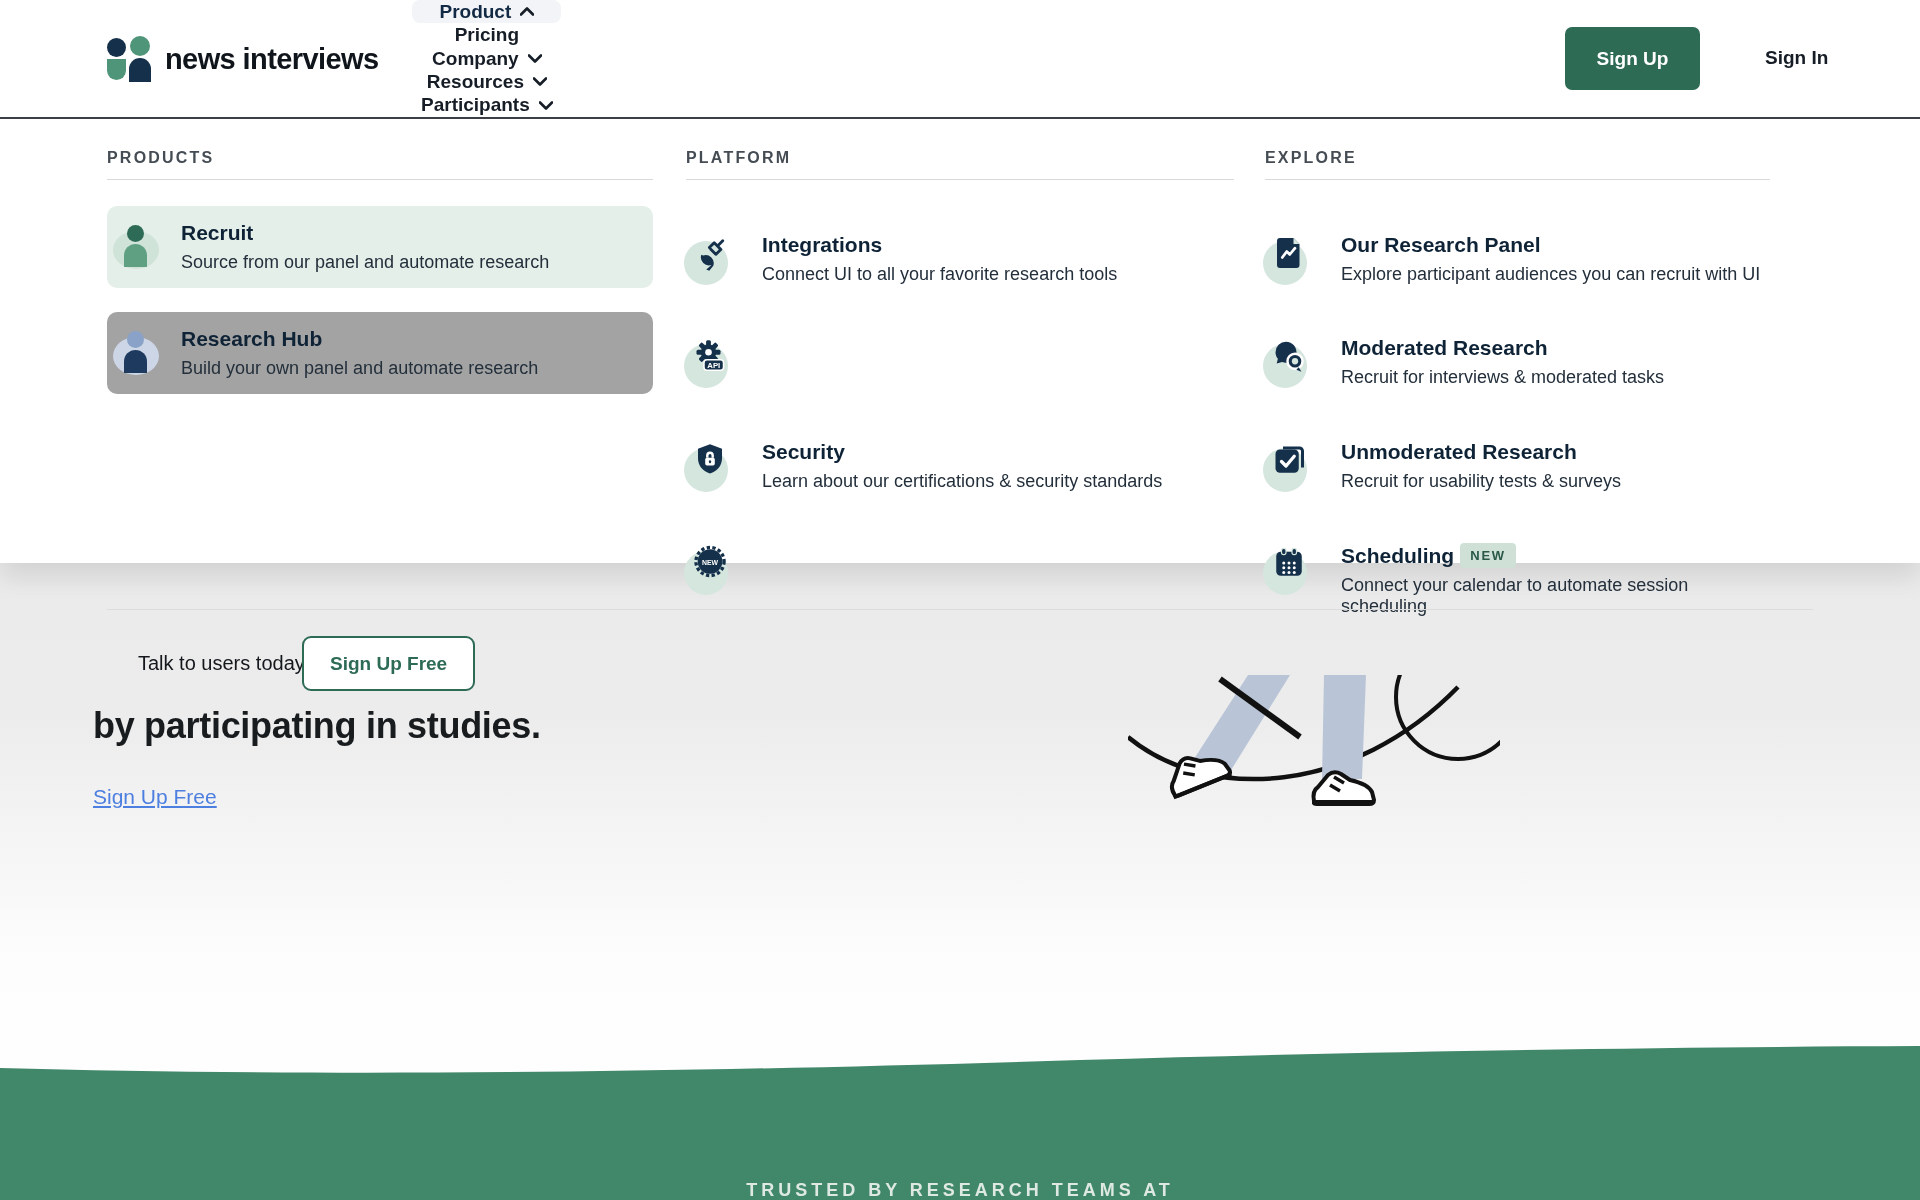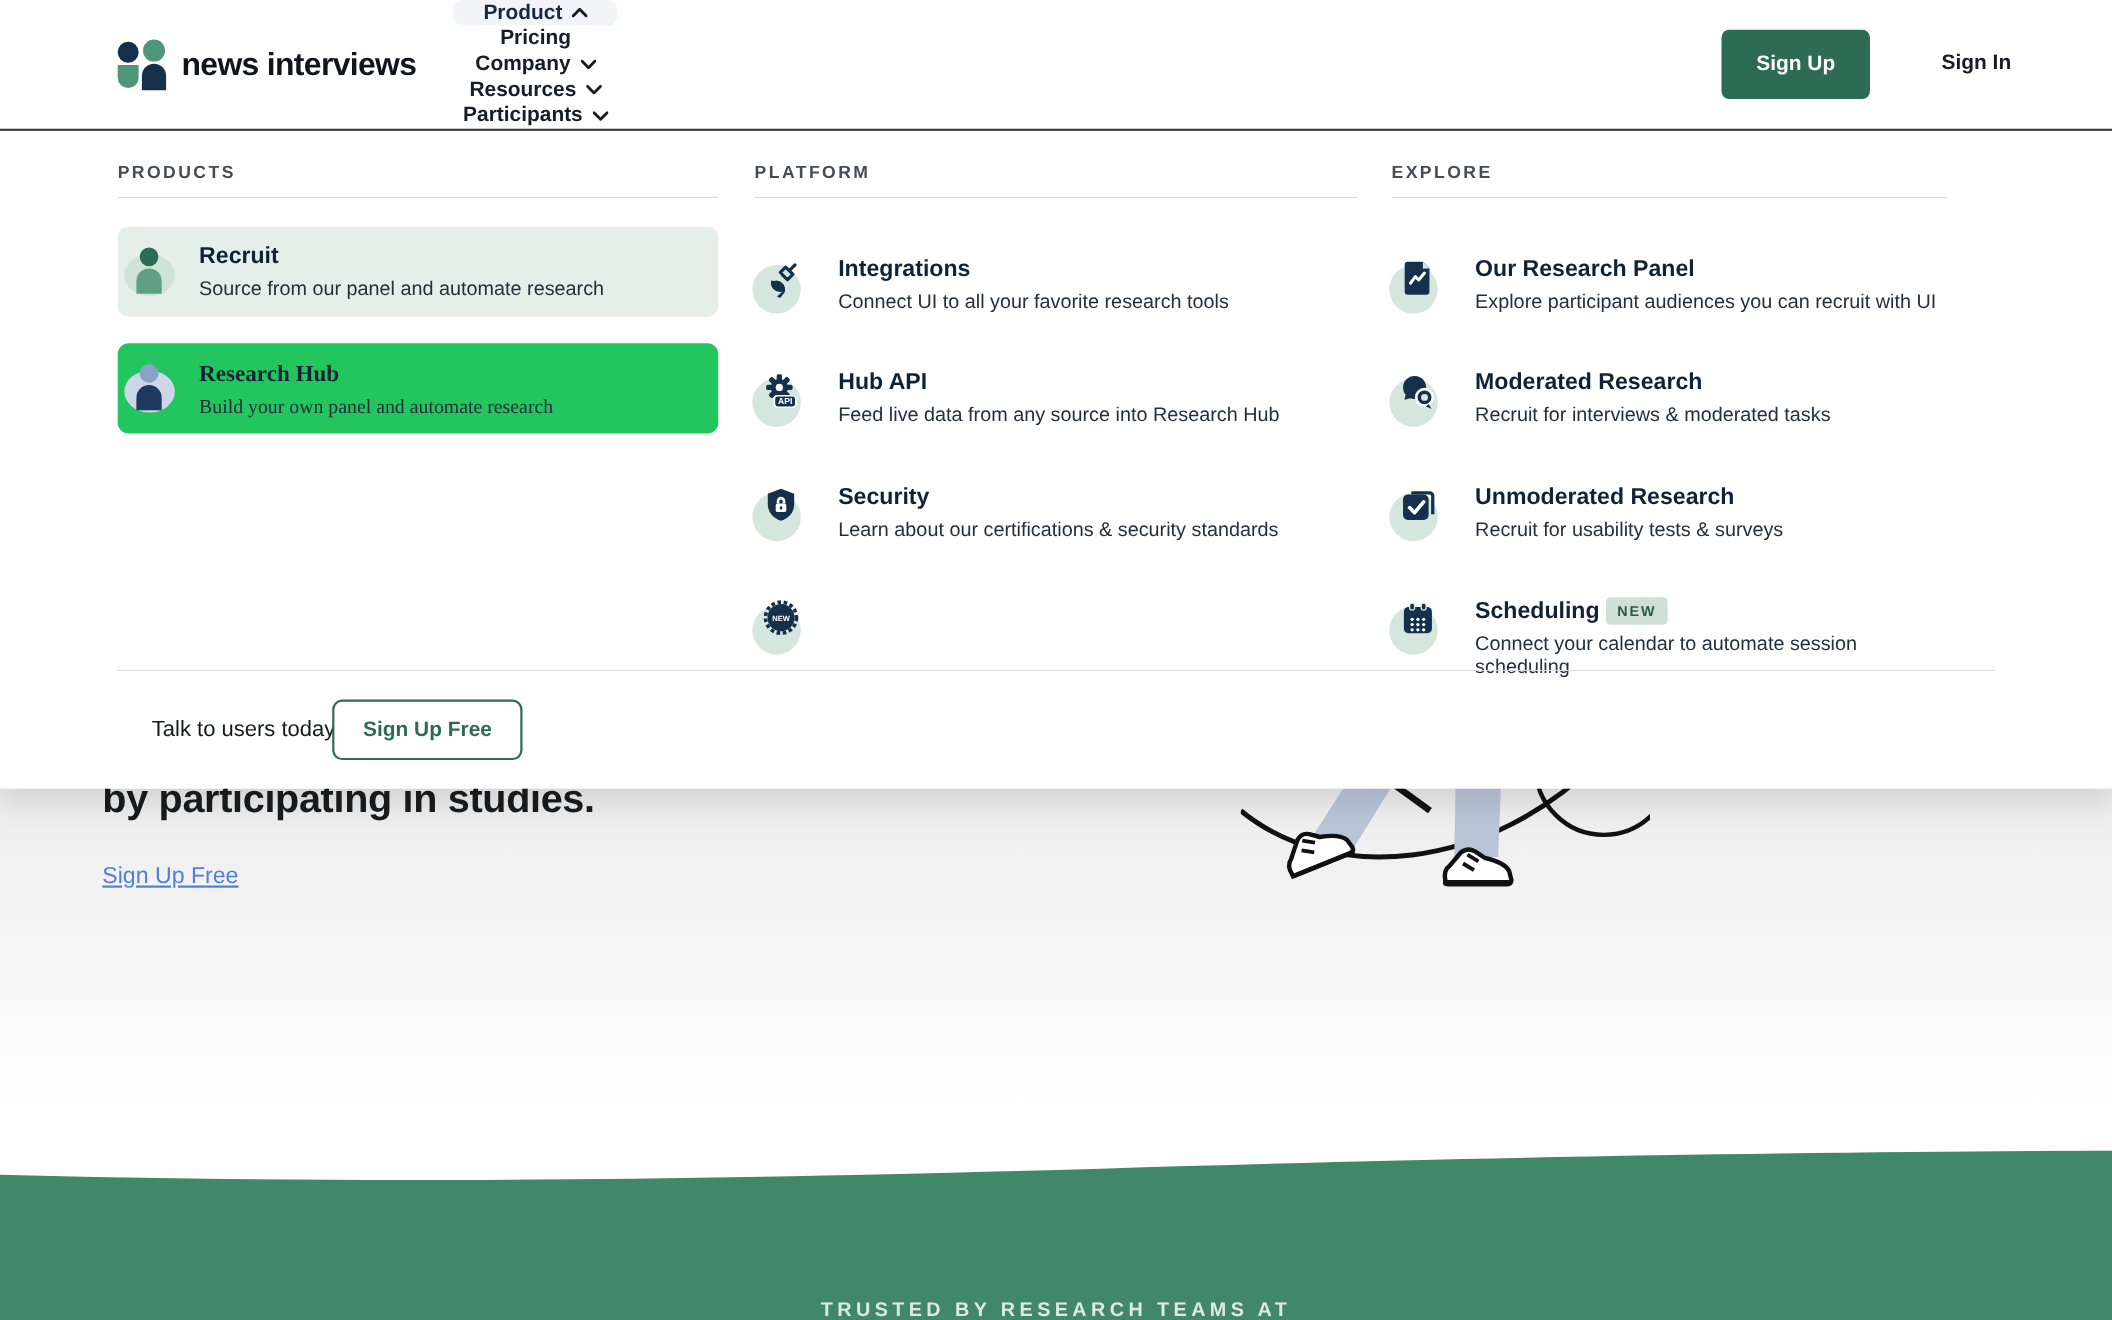--- a/index.html
+++ b/index.html
@@ -38,33 +38,33 @@
   .nav-item.active { background:#f2f4f7; color:#132a44; padding:0 27px; }
   .chev { width:14px; height:9px; }
   .chev polyline { fill:none; stroke:#161d26; stroke-width:2.6; stroke-linecap:round; stroke-linejoin:round; }
 
   .signup-btn { position:absolute; left:1565px; top:27px; width:135px; height:63px; background:#2e6b55;
                 color:#fff; font-size:19px; font-weight:600; border:none; border-radius:7px; cursor:pointer;
                 font-family:"Liberation Sans", sans-serif; }
   .signin { position:absolute; left:1733px; top:47px; font-size:19px; font-weight:600; color:#161d26; cursor:pointer;margin-left:32px; }
 
   
-  .panel { position:absolute; left:0; top:119px; width:1920px; height:598px; background:#fff; z-index:20;
+  .panel { position:absolute; left:0; top:119px; width:1920px; height:444px; background:#fff; z-index:20;
            box-shadow:0 14px 24px rgba(0,0,0,0.10); }
   .col { position:absolute; top:30px; }
   .col-products { left:107px; width:546px; }
   .col-platform { left:686px; width:548px; }
   .col-explore  { left:1265px; width:505px; }
   .col-head { font-size:16px; font-weight:600; letter-spacing:2.2px; color:#454c54; }
   .col-rule { margin-top:12px; border-bottom:1px solid #d9d9d9; }
 
   .prod-card { display:flex; align-items:center; gap:22px; height:82px; border-radius:10px;
                padding:0 8px; margin-top:24px; cursor:pointer; }
   .prod-card.green { background:#e4efe9; margin-top:26px; }
-  .prod-card.blue  { background:#22c55e;font-family:Liberation Serif, serif; }
+  .prod-card.blue  { background:#a3a3a3; }
   .person { position:relative; width:44px; height:44px; flex:0 0 44px; }
   .person .blob { position:absolute; left:-2px; top:6px; width:46px; height:38px; border-radius:50%; }
   .person .head { position:absolute; left:12px; top:0; width:17px; height:17px; border-radius:50%; }
   .person .body { position:absolute; left:9px; top:19px; width:23px; height:23px; border-radius:12px 12px 0 0; }
   .person.green .blob { background:#cfe3d8; } .person.green .head { background:#2e6b57; } .person.green .body { background:#5fa083; }
   .person.blue  .blob { background:#ccd6e6; } .person.blue  .head { background:#8aa2c8; } .person.blue  .body { background:#1e3a5e; }
 
   .card-title, .row-title { font-size:21px; font-weight:700; color:#0f2337; }
   .card-desc,  .row-desc  { font-size:18px; color:#232f3b; margin-top:7px; }
 
@@ -226,24 +226,20 @@
                 <rect x="-1.6" y="4" width="3.2" height="4" rx="1" transform="rotate(45)"></rect>
                 <rect x="-8" y="-1.6" width="4" height="3.2" rx="1" transform="rotate(45)"></rect>
                 <rect x="4" y="-1.6" width="4" height="3.2" rx="1" transform="rotate(45)"></rect>
               </g>
             </g>
             <circle cx="11" cy="9.5" r="2.2" fill="#fff"></circle>
             <rect x="8" y="14.5" width="13" height="7" rx="2" class="navy" stroke="#fff" stroke-width="1"></rect>
             <text x="14.5" y="19.8" font-size="5.2" font-weight="bold" fill="#fff" text-anchor="middle" font-family="Liberation Sans, sans-serif">API</text>
           </svg>
         </div>
-        <div>
-          <div class="row-title">Hub API</div>
-          <div class="row-desc">Feed live data from any source into Research Hub</div>
-        </div>
       </div>
 
       <div class="menu-row r3">
         <div class="ic">
           <div class="disc"></div>
           <svg width="36" height="36" viewBox="0 0 24 24">
             <path class="navy" d="M12 1.5l8 3v6.3c0 5.2-3.4 8.7-8 10.2-4.6-1.5-8-5-8-10.2V4.5l8-3z"></path>
             <rect x="8.8" y="10.5" width="6.4" height="5.2" rx="1.2" fill="#fff"></rect>
             <path d="M10.2 10.5V9a1.8 1.8 0 0 1 3.6 0v1.5" stroke="#fff" stroke-width="1.6" fill="none"></path>
             <rect x="11.3" y="12.2" width="1.4" height="2" rx="0.7" class="navy"></rect>

